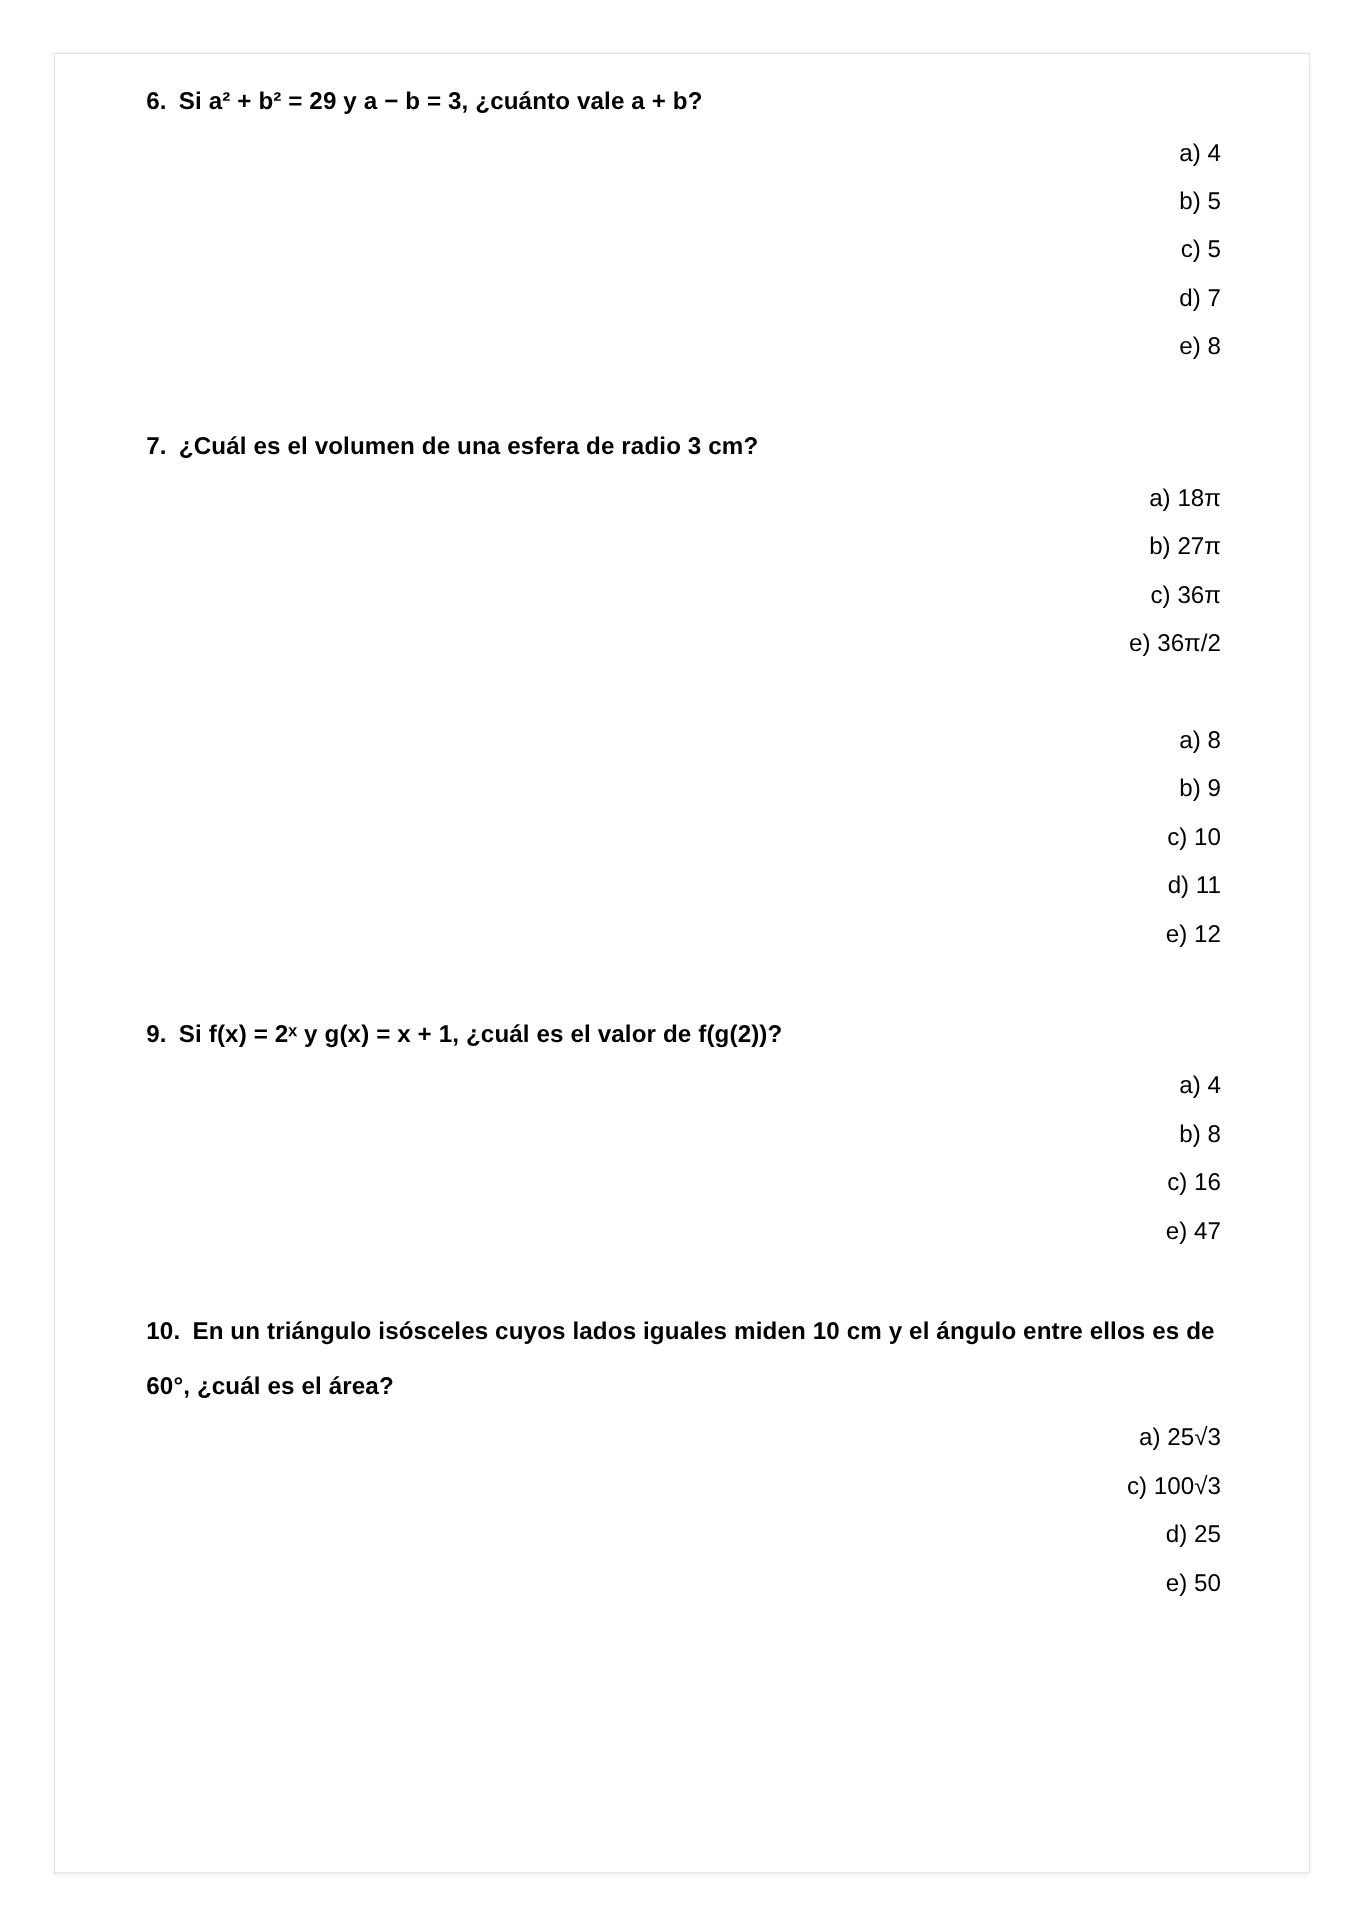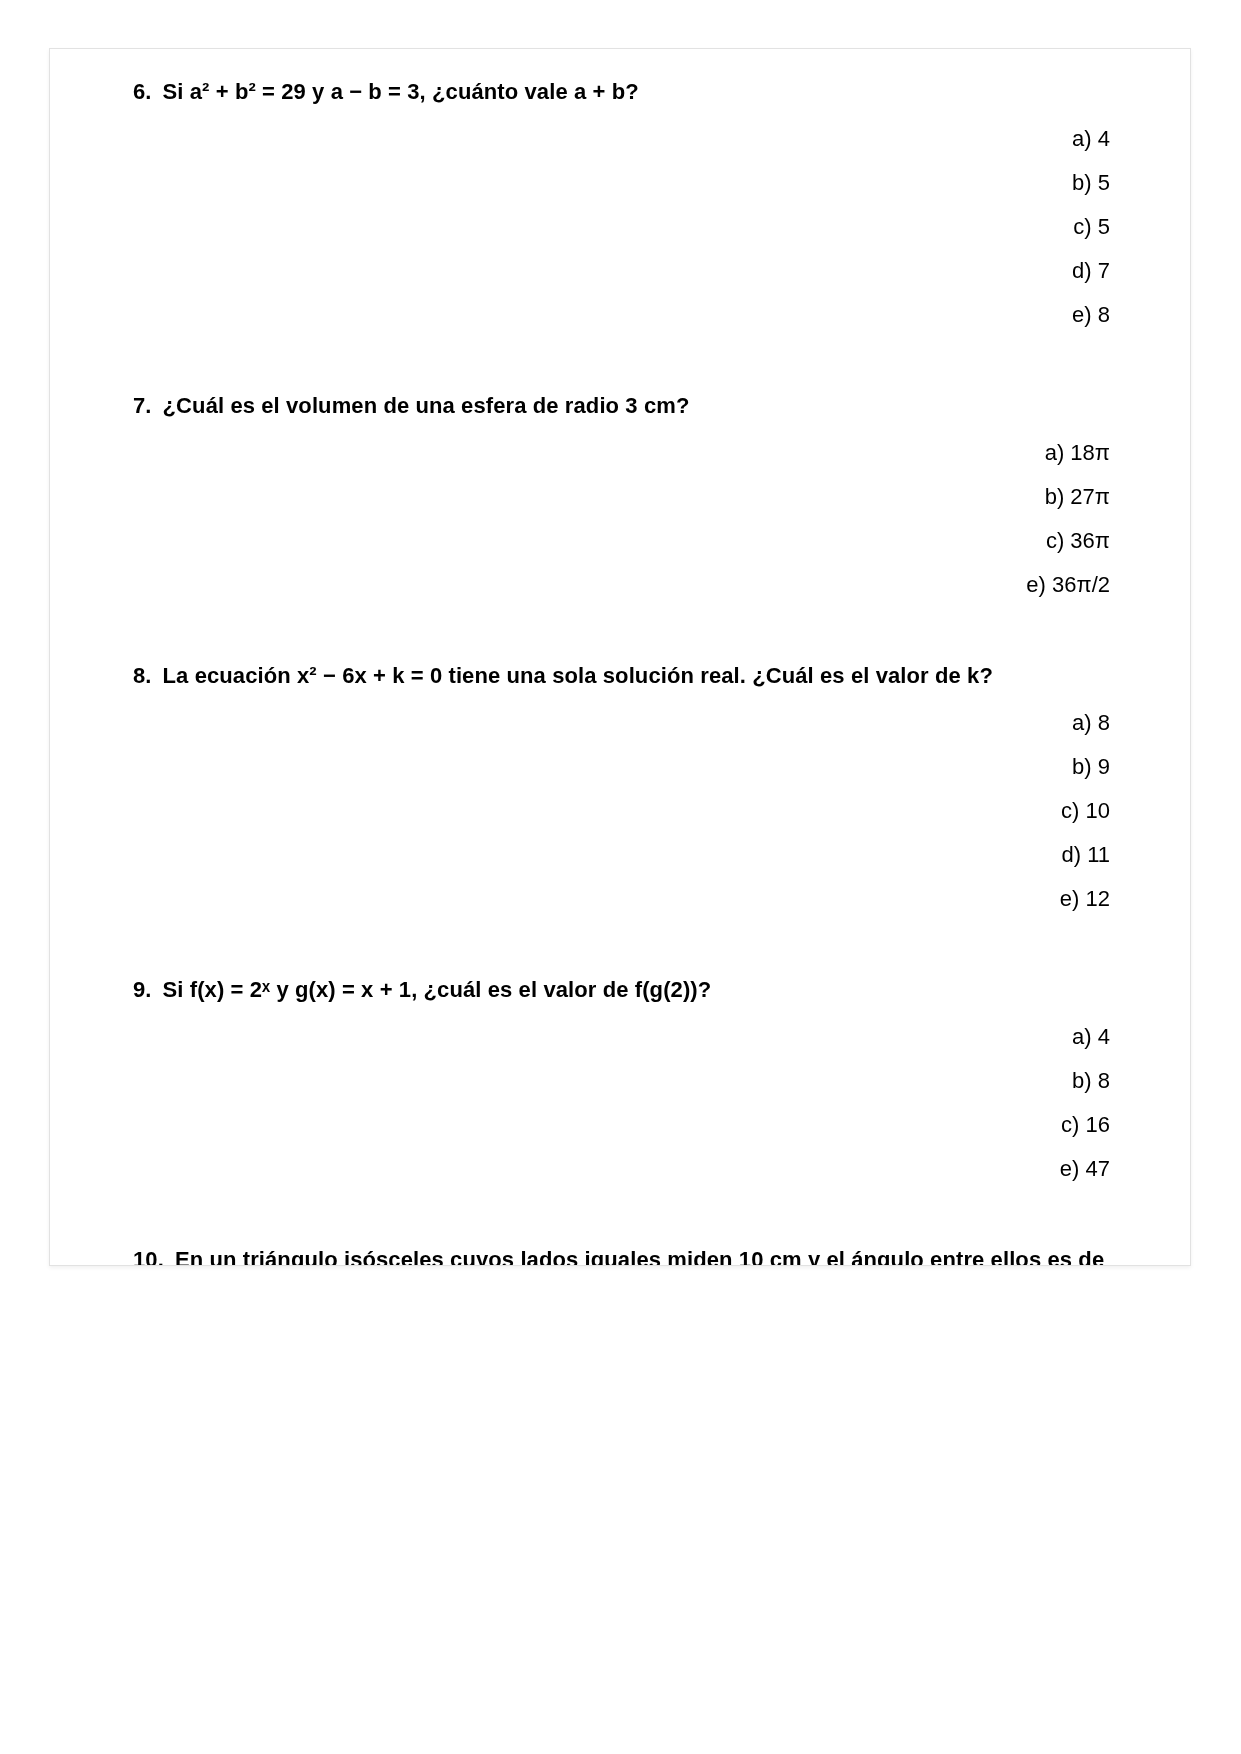--- a/index.html
+++ b/index.html
@@ -8,21 +8,21 @@
     height: 1754px;
     background: #ffffff;
     font-family: "Liberation Sans", "DejaVu Sans", sans-serif;
     color: #000000;
   }
   .sheet {
     position: absolute;
     left: 49px;
     top: 48px;
     width: 1142px;
-    height: 1218px;
+    height: 1655px;
     background: #ffffff;
     border: 1px solid #e2e2e2;
     box-shadow: 0 2px 4px rgba(0,0,0,0.06);
     overflow: hidden;
   }
   .content {
     padding: 18px 80px 0 83px;
     width: 100%;
   }
   .question {
@@ -63,37 +63,37 @@
 
     <div class="question">
       <p class="q-heading"><span class="q-number">7.</span><span>¿Cuál es el volumen de una esfera de radio 3 cm?</span></p>
       <div class="option">a) 18π</div>
       <div class="option">b) 27π</div>
       <div class="option">c) 36π</div>
       <div class="option">e) 36π/2</div>
     </div>
 
     <div class="question">
-      <p class="q-heading"><span class="q-number">8.</span><span>La ecuación x² − 6x + k = 0 tiene una sola solución real. ¿Cuál es el valor de k?</span></p>
       <div class="option">a) 8</div>
       <div class="option">b) 9</div>
       <div class="option">c) 10</div>
       <div class="option">d) 11</div>
       <div class="option">e) 12</div>
     </div>
 
     <div class="question">
       <p class="q-heading"><span class="q-number">9.</span><span>Si f(x) = 2ˣ y g(x) = x + 1, ¿cuál es el valor de f(g(2))?</span></p>
       <div class="option">a) 4</div>
       <div class="option">b) 8</div>
       <div class="option">c) 16</div>
       <div class="option">e) 47</div>
     </div>
 
     <div class="question">
       <p class="q-heading"><span class="q-number">10.</span><span>En un triángulo isósceles cuyos lados iguales miden 10 cm y el ángulo entre ellos es de 60°, ¿cuál es el área?</span></p>
       <div class="option">a) 25√3</div>
+      <div class="option">c) 100√3</div>
       <div class="option">d) 25</div>
       <div class="option">e) 50</div>
     </div>
 
   </div>
 </div>
 
 </body></html>

